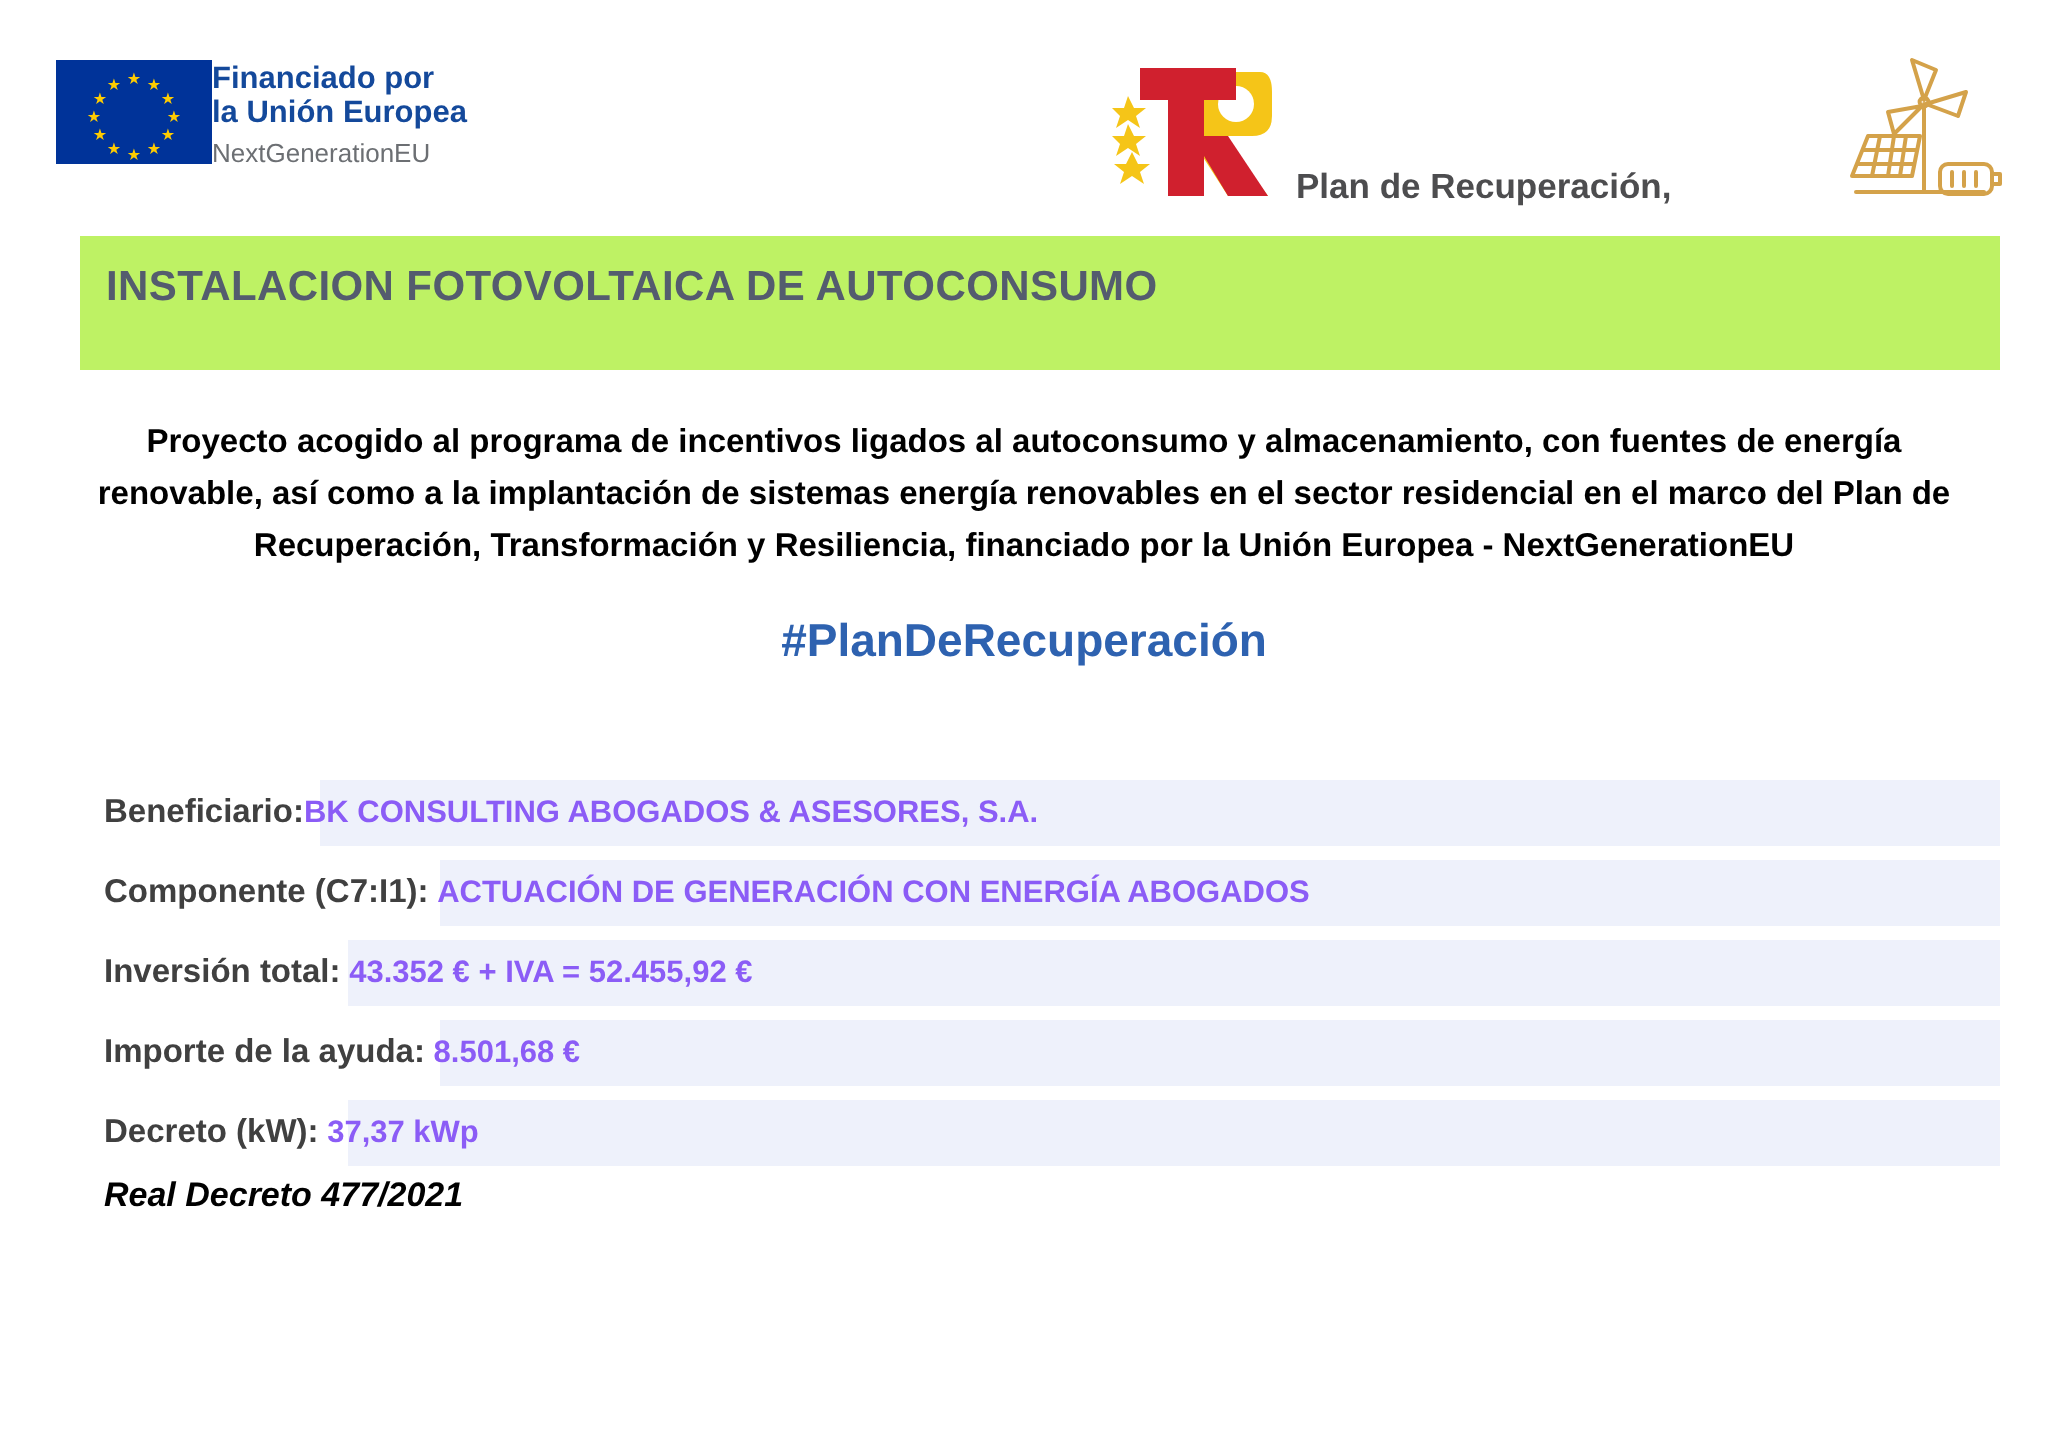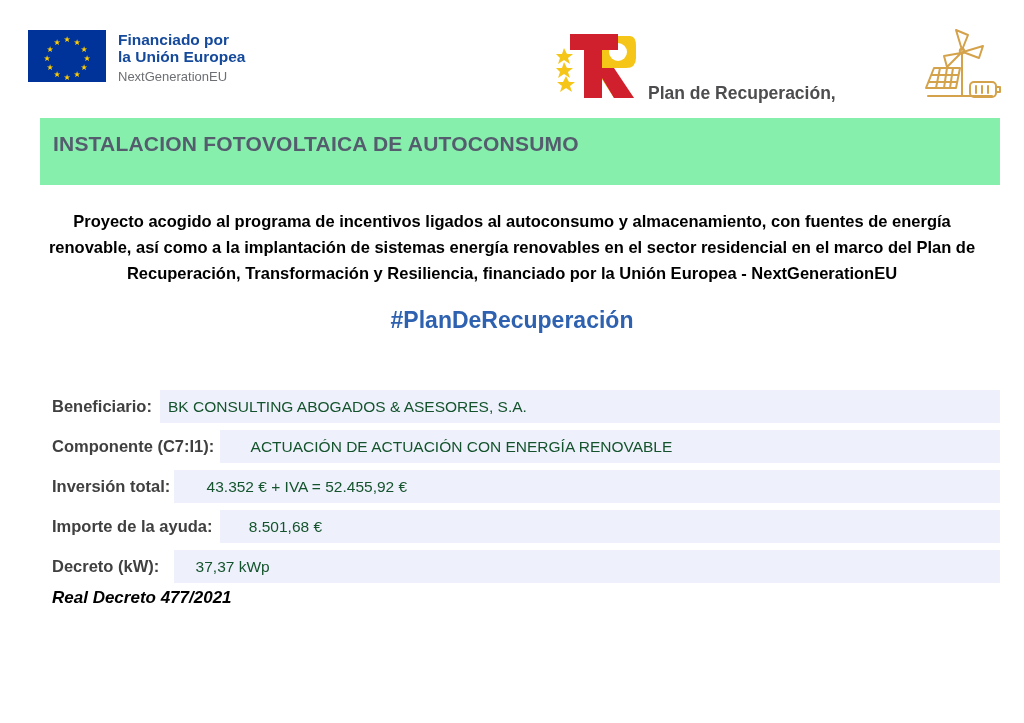--- a/index.html
+++ b/index.html
@@ -36,21 +36,20 @@
   }
   .eu-flag .star {
     position: absolute;
     color: #ffcc00;
     font-size: 8px;
     line-height: 8px;
     width: 8px; height: 8px;
     text-align: center;
   }
   .eu-text {
-    margin-left: 12px;
     padding-top: 1px;
   }
   .eu-line1, .eu-line2 {
     font-size: 15.5px;
     font-weight: bold;
     color: #14499b;
     line-height: 17px;
     white-space: nowrap;
   }
   .eu-next {
@@ -87,21 +86,21 @@
     position: absolute;
     left: 916px; top: 26px;
     width: 86px; height: 80px;
   }
 
   
   .title-band {
     position: absolute;
     left: 40px; top: 118px;
     width: 960px; height: 67px;
-    background: #86efac;
+    background: #bef264;
   }
   .title-text {
     position: absolute;
     left: 13px; top: 14px;
     font-size: 21px;
     font-weight: bold;
     color: #545c6e;
     letter-spacing: 0.2px;
     white-space: nowrap;
   }
@@ -148,24 +147,23 @@
   .row .label {
     position: relative;
     font-size: 16.5px;
     font-weight: bold;
     color: #404040;
     line-height: 37px;
   }
   .row .value {
     position: relative;
     font-size: 15.5px;
-    font-weight: normal;
-    color: #14532d;
+    font-weight: bold;
+    color: #8b5cf6;
     line-height: 37px;
-    margin-left: 16px;
   }
 
   .decreto {
     position: absolute;
     left: 52px; top: 588px;
     font-size: 17px;
     font-weight: bold;
     font-style: italic;
     color: #000;
   }
@@ -258,21 +256,21 @@
 
 <div class="rows">
 
   <div class="row">
     <div class="band" style="left:108px;"></div>
     <span class="label">Beneficiario:</span><span class="value">BK CONSULTING ABOGADOS &amp; ASESORES, S.A.</span>
   </div>
 
   <div class="row">
     <div class="band" style="left:168px;"></div>
-    <span class="label">Componente (C7:I1):</span><span class="value">&nbsp;</span><span class="value">ACTUACIÓN DE ACTUACIÓN CON ENERGÍA RENOVABLE</span>
+    <span class="label">Componente (C7:I1):</span><span class="value">&nbsp;</span><span class="value">ACTUACIÓN DE GENERACIÓN CON ENERGÍA ABOGADOS</span>
   </div>
 
   <div class="row">
     <div class="band" style="left:122px;"></div>
     <span class="label">Inversión total:</span><span class="value">&nbsp;</span><span class="value">43.352 € + IVA = 52.455,92 €</span>
   </div>
 
   <div class="row">
     <div class="band" style="left:168px;"></div>
     <span class="label">Importe de la ayuda:</span><span class="value">&nbsp;</span><span class="value">8.501,68 €</span>

